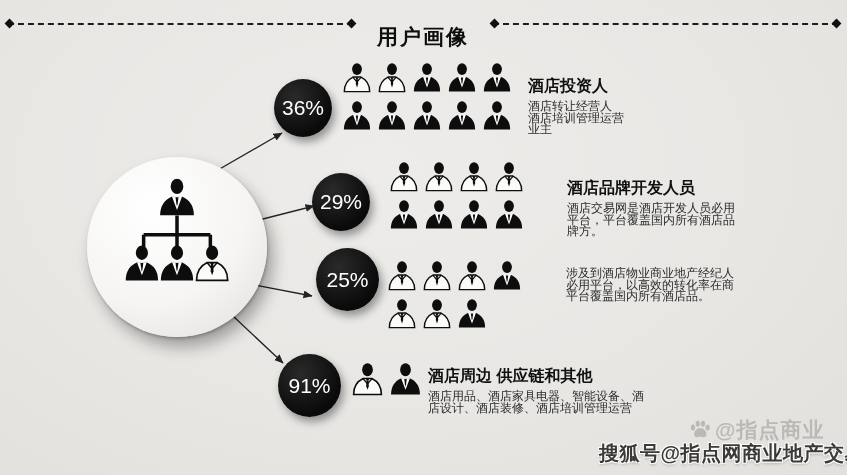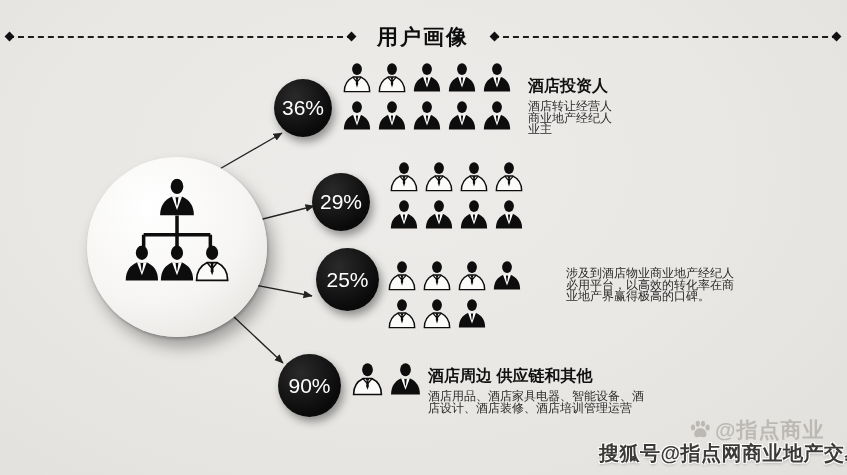--- a/index.html
+++ b/index.html
@@ -2,21 +2,21 @@
 <html><head>
 <meta charset="utf-8">
 <style>
   html,body{margin:0;padding:0;}
   .canvas{
     position:relative;width:847px;height:475px;overflow:hidden;
     font-family:"Liberation Sans",sans-serif;
     background:radial-gradient(ellipse at 45% 35%, #edecea 0%, #e8e7e4 55%, #e1e0dd 100%);
   }
   
-  .header{position:absolute;left:8px;right:9px;top:23px;display:flex;align-items:center;gap:24px;}
+  .header{position:absolute;left:8px;right:9px;top:23px;display:flex;gap:24px;}
   .hline{flex:1;height:0;border-top:2px dashed #1d1d1d;position:relative;}
   .dm{position:absolute;top:-5px;width:7px;height:7px;background:#101010;transform:rotate(45deg);}
   .dm.l{left:-2px}.dm.r{right:-2px}
   .title{font-size:21px;font-weight:bold;color:#0e0e0e;letter-spacing:2px;white-space:nowrap;}
   
   .arrows{position:absolute;left:0;top:0;pointer-events:none;}
   
   .big-circle{
     position:absolute;left:87px;top:157px;width:180px;height:180px;border-radius:50%;
     background:radial-gradient(circle at 35% 28%, #ffffff 0%, #f6f5f3 55%, #dfdedb 100%);
@@ -114,21 +114,21 @@
       <path class="conn" d="M90 54 V90 M52 76 H128 M52 76 V90 M128 76 V90"></path>
       <use href="#person-dark" x="29" y="88" width="42" height="42"></use>
       <use href="#person-dark" x="69" y="88" width="42" height="42"></use>
       <use href="#person-light" x="109" y="88" width="42" height="42"></use>
     </svg>
   </div>
 
   <div class="pct s0">36%</div>
   <div class="pct s1">29%</div>
   <div class="pct s2">25%</div>
-  <div class="pct s3">90%</div>
+  <div class="pct s3">91%</div>
 
   <div class="grid g0">
       <div class="icon-row">
         <svg class="person" viewBox="0 0 64 64">
           <use href="#person-light"></use>
         </svg>
         <svg class="person" viewBox="0 0 64 64">
           <use href="#person-light"></use>
         </svg>
         <svg class="person" viewBox="0 0 64 64">
@@ -224,29 +224,37 @@
         <svg class="person" viewBox="0 0 64 64">
           <use href="#person-dark"></use>
         </svg>
       </div>
     </div>
 
   <div class="seg-text t0">
     <h3>酒店投资人</h3>
     <div>
         <div class="ln">酒店转让经营人</div>
-        <div class="ln">商业地产经纪人</div>
+        <div class="ln">酒店培训管理运营</div>
         <div class="ln">业主</div>
+      </div>
+  </div>
+  <div class="seg-text t1">
+    <h3>酒店品牌开发人员</h3>
+    <div>
+        <div class="ln">酒店交易网是酒店开发人员必用</div>
+        <div class="ln">平台，平台覆盖国内所有酒店品</div>
+        <div class="ln">牌方。</div>
       </div>
   </div>
   <div class="seg-text t2">
     <div>
         <div class="ln">涉及到酒店物业商业地产经纪人</div>
         <div class="ln">必用平台，以高效的转化率在商</div>
-        <div class="ln">业地产界赢得极高的口碑。</div>
+        <div class="ln">平台覆盖国内所有酒店品。</div>
       </div>
   </div>
   <div class="seg-text t3">
     <h3>酒店周边 供应链和其他</h3>
     <div>
         <div class="ln">酒店用品、酒店家具电器、智能设备、酒</div>
         <div class="ln">店设计、酒店装修、酒店培训管理运营</div>
       </div>
   </div>
 

